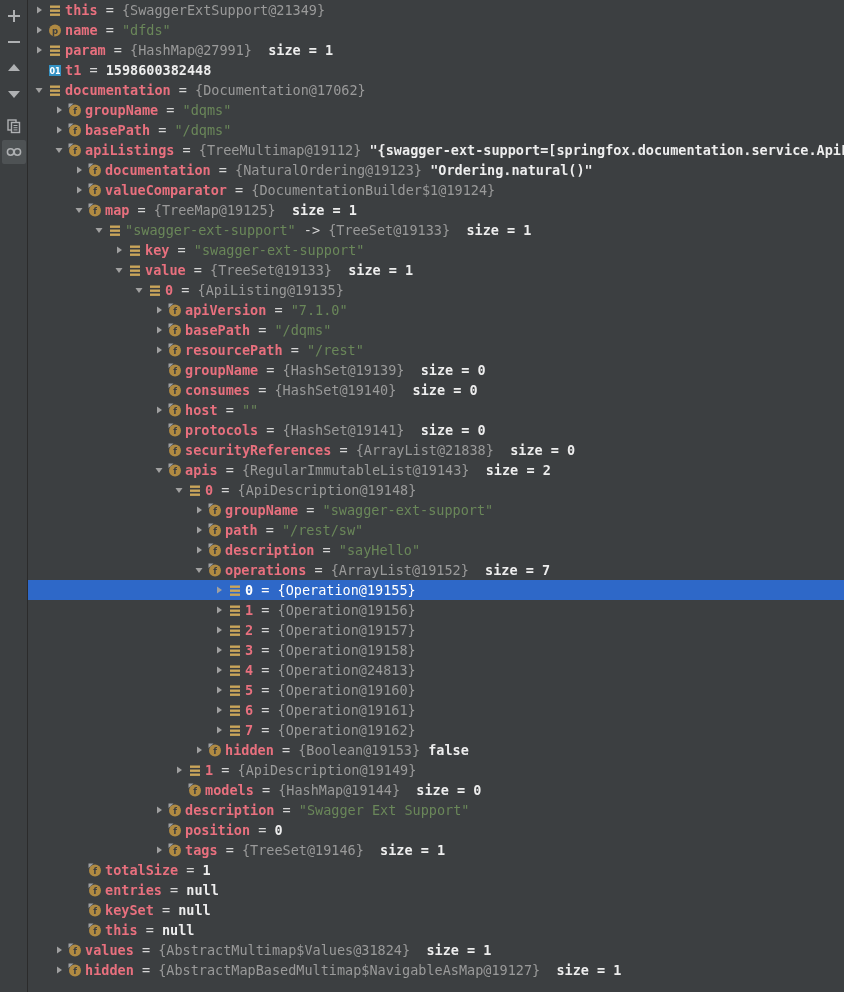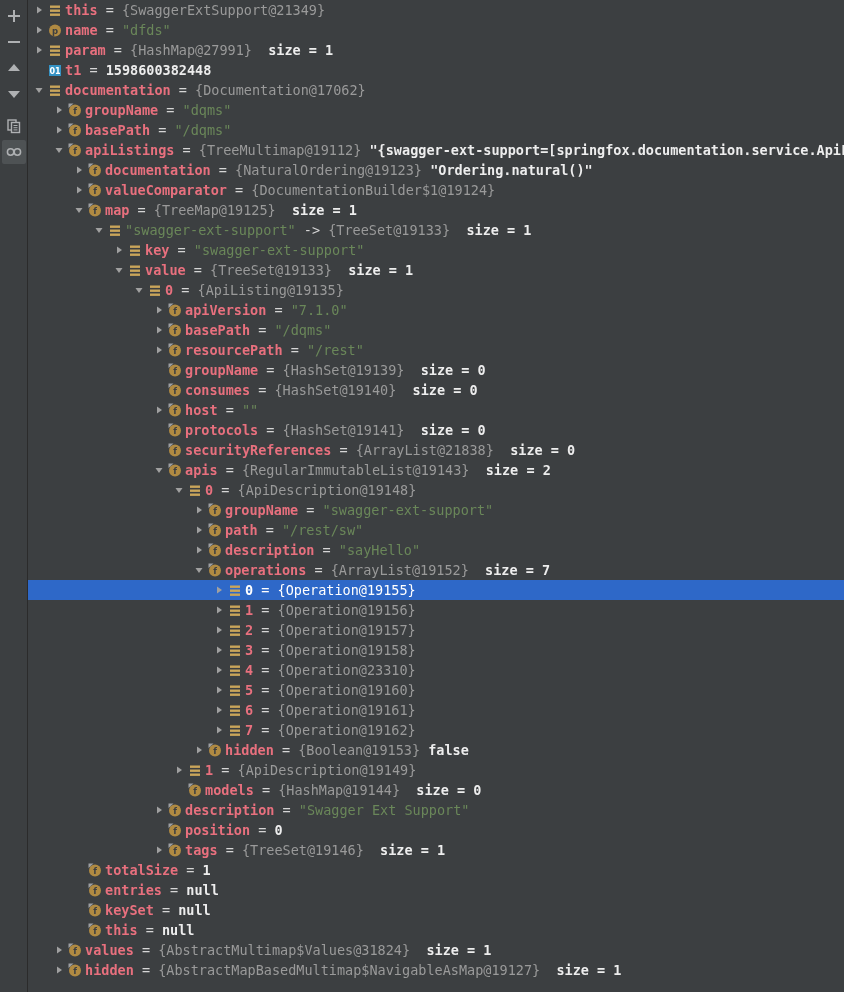--- a/index.html
+++ b/index.html
@@ -779,21 +779,21 @@
         </span>
         <span class="vicon">
           <svg width="16" height="16" viewBox="0 0 16 16">
             <rect x="3" y="3.5" width="10" height="2.4" fill="#C9A55A"></rect>
             <rect x="3" y="7.5" width="10" height="2.4" fill="#C9A55A"></rect>
             <rect x="3" y="11.5" width="10" height="2.4" fill="#C9A55A"></rect>
           </svg>
         </span>
         <span class="txt nm">4</span>
         <span class="txt eq"> = </span>
-        <span class="txt obj">{Operation@23310}</span>
+        <span class="txt obj">{Operation@24813}</span>
       </div>
       <div class="row">
         <span class="indent" style="width: 184px;"></span>
         <span class="twisty">
           <svg width="10" height="10" viewBox="0 0 10 10">
             <path d="M3 1.5 L8 5 L3 8.5 Z" fill="#A0A0A0"></path>
           </svg>
         </span>
         <span class="vicon">
           <svg width="16" height="16" viewBox="0 0 16 16">

